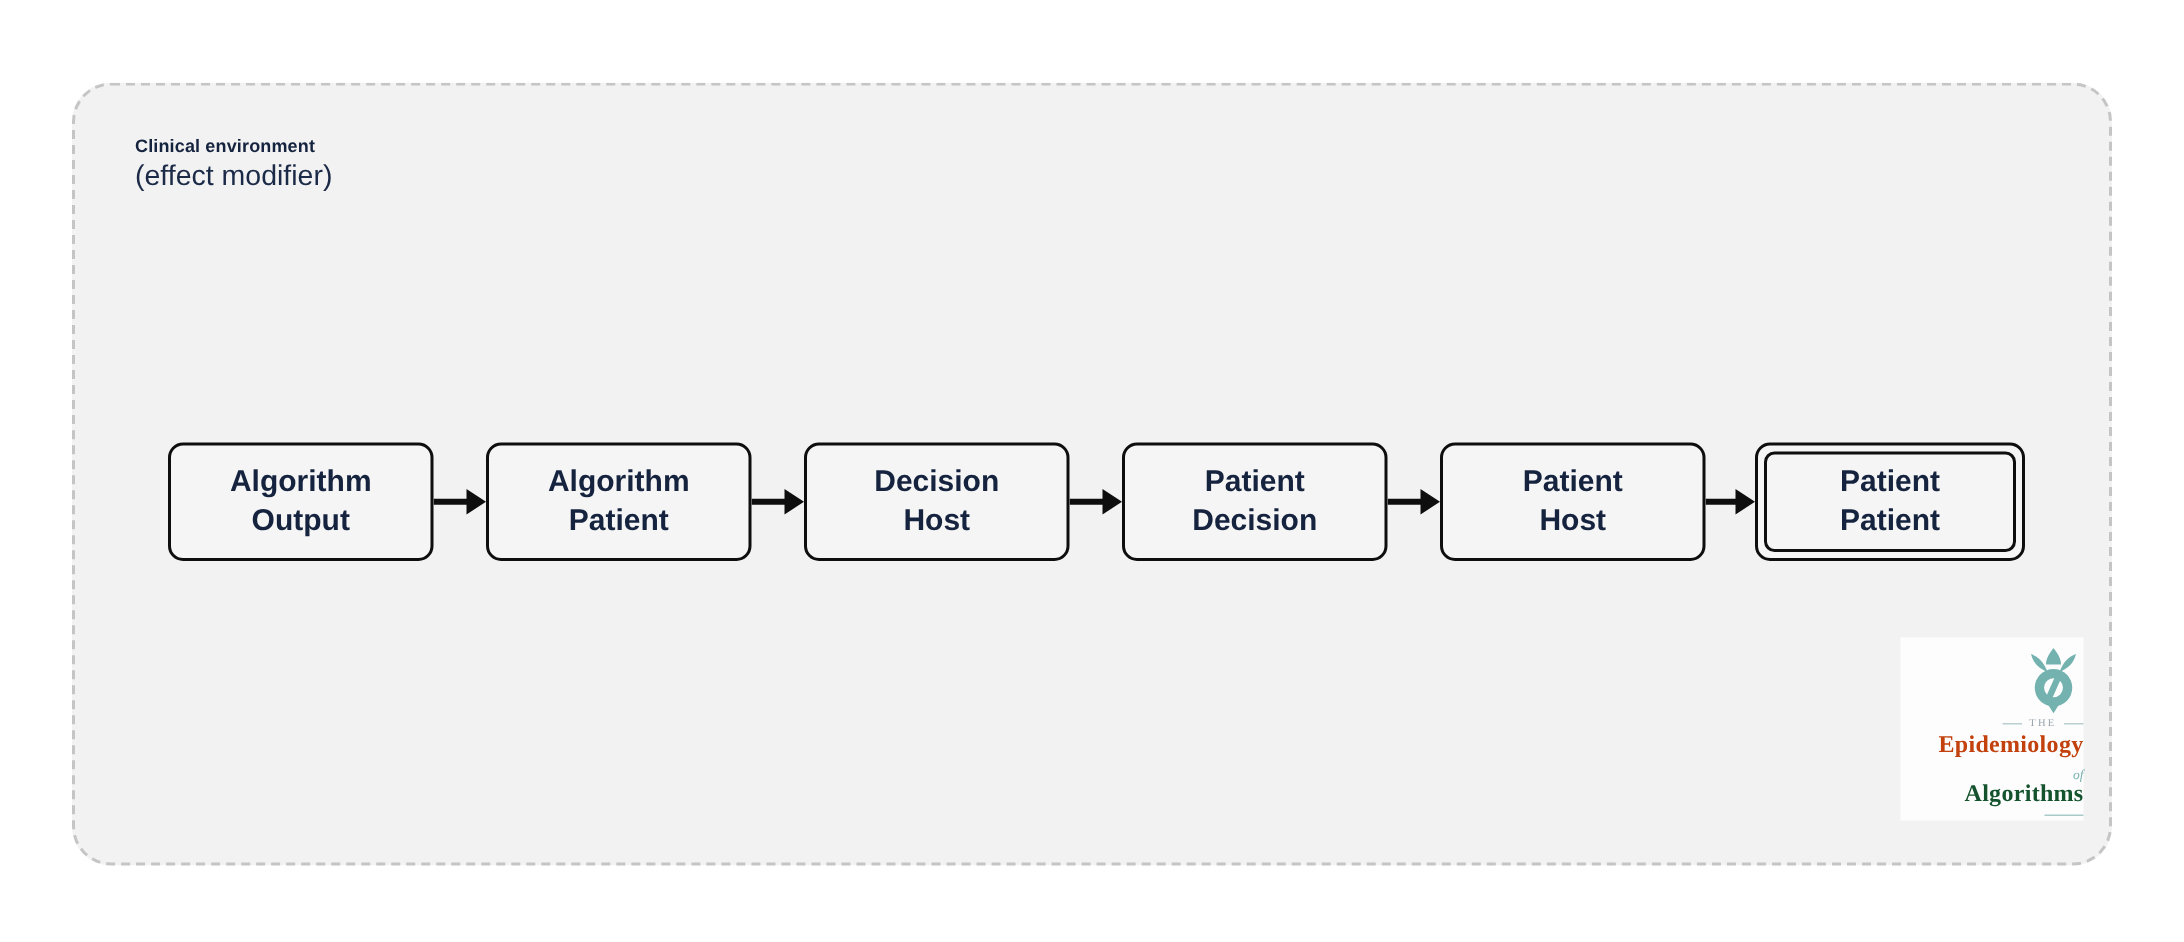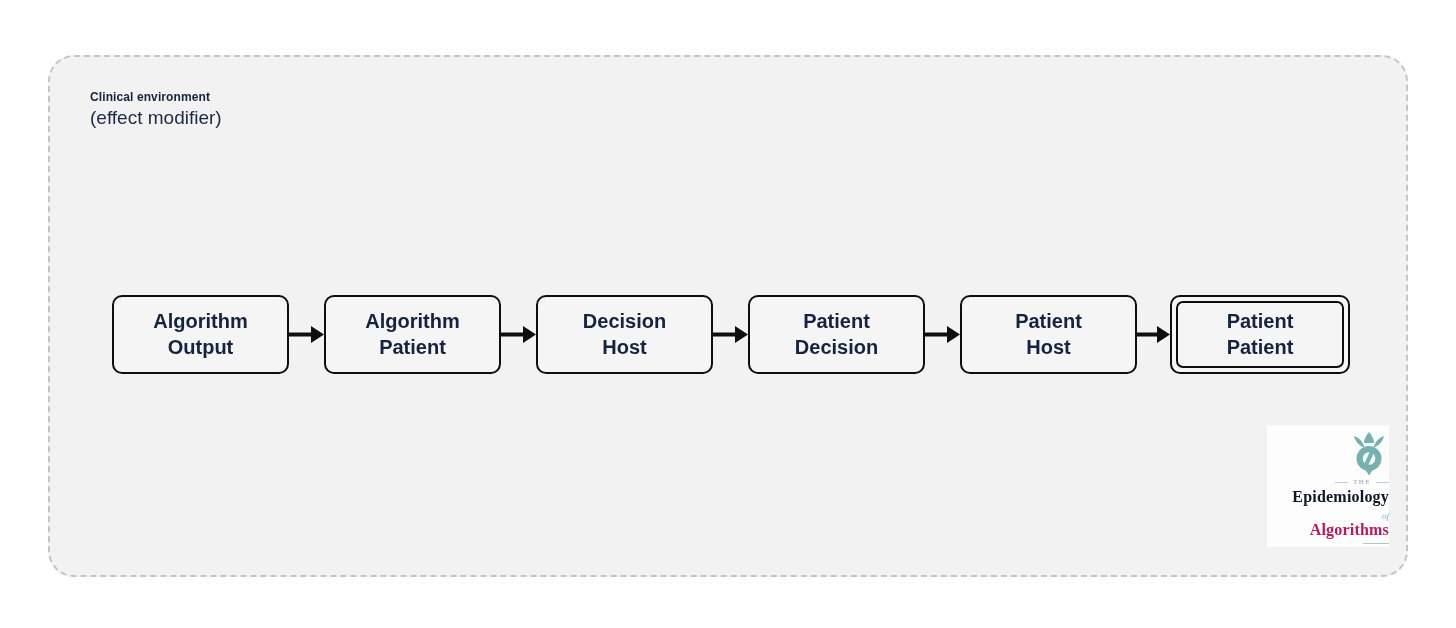--- a/index.html
+++ b/index.html
@@ -79,31 +79,31 @@
     display: flex; align-items: center; gap: 5px;
     margin-top: 2px;
   }
   .logo-the-line { width: 13px; height: 1px; background: #b9cfd0; }
   .logo-the {
     font-family: "Liberation Serif", "DejaVu Serif", serif;
     font-size: 7px; letter-spacing: 1.5px; color: #98a4ac;
   }
   .logo-word1 {
     font-family: "Liberation Serif", "DejaVu Serif", serif;
-    font-weight: 700; font-size: 16px; color: #0f172a;
+    font-weight: 700; font-size: 16px; color: #c2410c;
     margin-top: 2px; letter-spacing: 0.2px;
   }
   .logo-word2 {
     font-family: "Liberation Serif", "DejaVu Serif", serif;
     font-style: italic; font-size: 9px; color: #79b2b0;
     margin-top: 5px;
   }
   .logo-word3 {
     font-family: "Liberation Serif", "DejaVu Serif", serif;
-    font-weight: 700; font-size: 16px; color: #be185d;
+    font-weight: 700; font-size: 16px; color: #14532d;
     margin-top: 0px; letter-spacing: 0.2px;
   }
   .logo-bottom-line {
     width: 26px; height: 1px; background: #a9cbca; margin-top: 4px;
   }
 </style>
 </head>
 <body>
 
 <div class="canvas">

